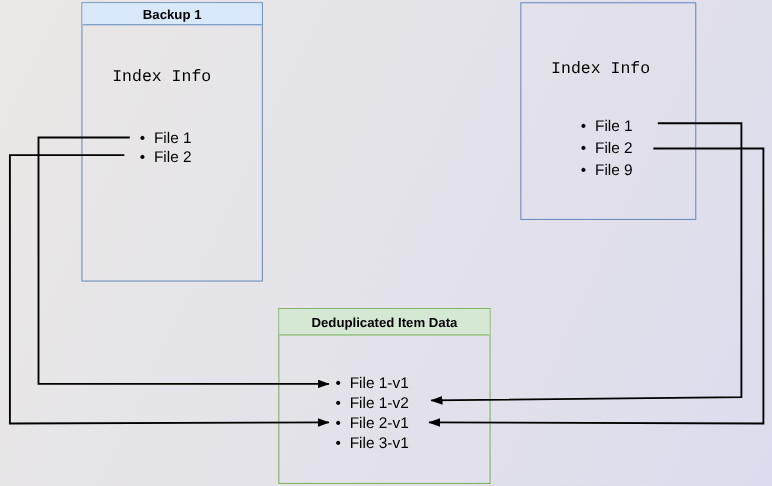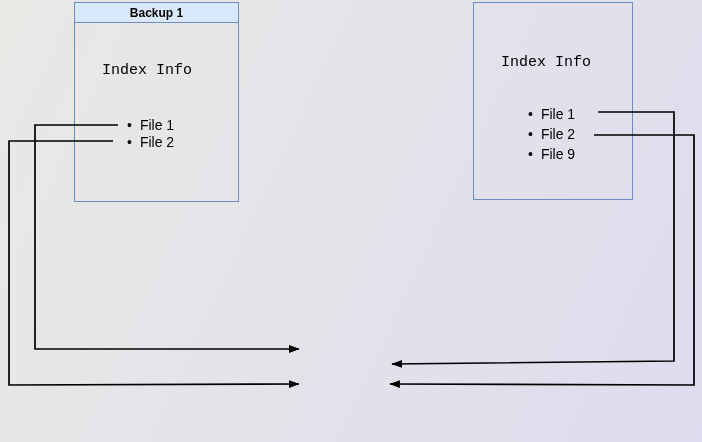--- a/index.html
+++ b/index.html
@@ -55,40 +55,51 @@
   #connector-layer polyline {
     fill: none;
     stroke-width: 1.7px;
   }
 </style>
 </head>
 <body>
 
 <div class="canvas">
 
-  <div class="dbox blue b1" style="left:74px; top:2px; width:165px; height:200px;">
+  <div class="dbox blue b1" style="left:74px; top:2px; width:165px; height:254px;">
     <div class="dbox-header">
       <span>Backup 1</span>
     </div>
     <div class="subtitle" style="left:27px; top:59px;">Index Info</div>
     <div class="filelist" style="left:52px; top:113px;">
       <div class="li">File 1</div>
       <div class="li">File 2</div>
     </div>
   </div>
 
   <div class="dbox blue b2" style="left:473px; top:2px; width:160px; height:198px;">
     <div class="subtitle" style="left:27px; top:51px;">Index Info</div>
     <div class="filelist" style="left:54px; top:101px;">
       <div class="li">File 1</div>
       <div class="li">File 2</div>
       <div class="li">File 9</div>
     </div>
   </div>
 
+  <div class="dbox green dd" style="left:253px; top:280px; width:193px; height:160px;">
+    <div class="dbox-header">
+      <span>Deduplicated Item Data</span>
+    </div>
+    <div class="filelist" style="left:51px; top:58px;">
+      <div class="li">File 1-v1</div>
+      <div class="li">File 1-v2</div>
+      <div class="li">File 2-v1</div>
+      <div class="li">File 3-v1</div>
+    </div>
+  </div>
 
   <svg id="connector-layer" width="702" height="442" viewBox="0 0 702 442">
     <defs>
       <marker id="arrowhead" viewBox="0 0 11 8" refX="10.3" refY="4" markerWidth="11" markerHeight="8" markerUnits="userSpaceOnUse" orient="auto">
         <path d="M0,0 L11,4 L0,8 Z" fill="#000000"></path>
       </marker>
     </defs>
   <polyline points="118,125 35,125 35,349 299,349" stroke="#000000" marker-end="url(#arrowhead)"></polyline>
       <polyline points="113,141 9,141 9,385 299,384" stroke="#000000" marker-end="url(#arrowhead)"></polyline>
       <polyline points="598,112 674,112 674,361 392,364" stroke="#000000" marker-end="url(#arrowhead)"></polyline>

